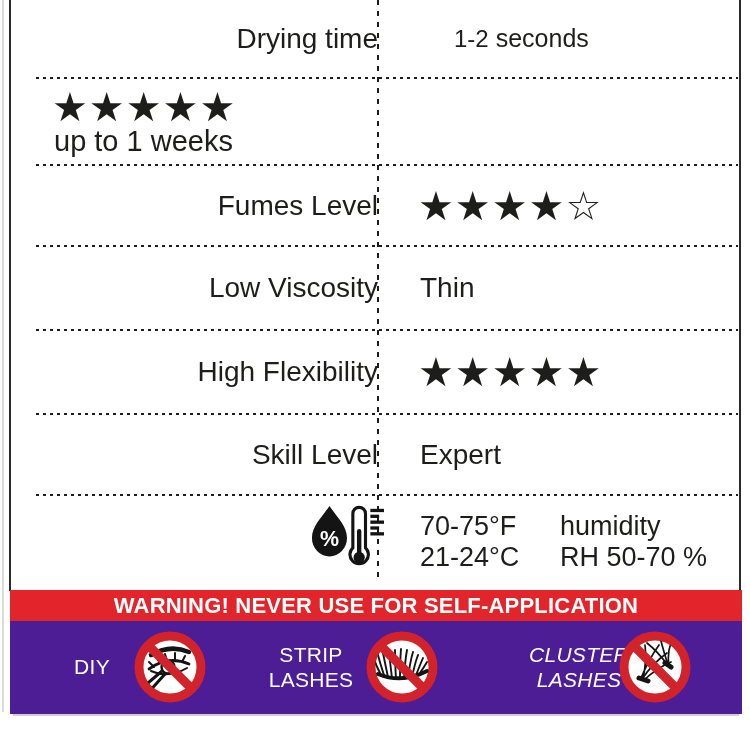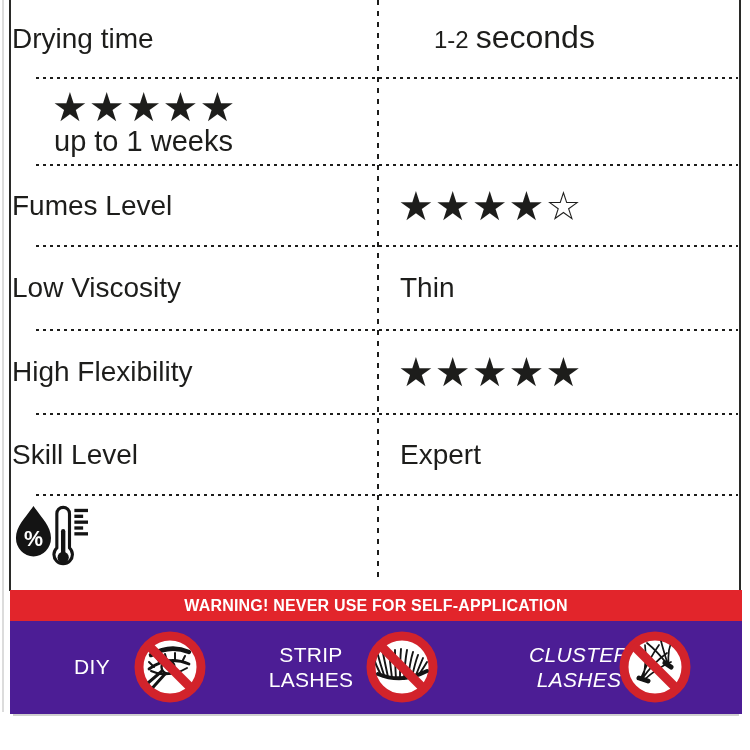--- a/index.html
+++ b/index.html
@@ -11,31 +11,31 @@
   .edge-shadow{position:absolute;left:2px;top:0;width:2px;height:712px;background:#dcdcdc;}
   .border-left{position:absolute;left:9px;top:0;width:2px;height:591px;background:#2a2a28;}
   .border-right{position:absolute;left:739px;top:0;width:2px;height:591px;background:#2a2a28;}
   
   .vdash{position:absolute;left:377px;top:0;width:2px;height:578px;
     background:repeating-linear-gradient(180deg,#1d1d1b 0,#1d1d1b 5px,transparent 5px,transparent 11px);}
   .hdash{position:absolute;left:36px;width:702px;height:2px;
     background:repeating-linear-gradient(90deg,#1d1d1b 0,#1d1d1b 3px,transparent 3px,transparent 7px);}
   
   .row{position:absolute;left:12px;width:728px;display:flex;align-items:center;}
-  .cell-label{flex:0 0 346px;text-align:left;font-size:28px;line-height:32px;}
+  .cell-label{flex:0 0 346px;text-align:right;font-size:28px;line-height:32px;padding-left:20px;}
   .cell-value{padding-left:42px;font-size:28px;line-height:32px;}
   .val-num{font-size:24px;margin-top:28px;}
-  .val-unit{font-size:32px;margin-left:7px;}
+  .val-unit{font-size:25px;margin-left:7px;}
   .stars{font-family:"DejaVu Sans",sans-serif;font-size:40px;line-height:40px;letter-spacing:1px;margin-left:-2px;color:#1d1d1b;white-space:nowrap;}
   .star-note{font-size:29px;line-height:30px;margin-top:-1px;}
   .temp-grid{display:grid;grid-template-columns:140px auto;font-size:27px;line-height:31px;}
   .icon-box{display:inline-block;margin-right:-8px;}
   
   .banner{position:absolute;left:10px;top:590px;width:732px;height:31px;background:#e2252b;
-    display:flex;align-items:center;justify-content:center;color:#fff;font-size:16px;font-weight:bold;letter-spacing:0.2px;}
+    display:flex;align-items:center;justify-content:center;color:#fff;font-size:22px;font-weight:bold;letter-spacing:0.2px;}
   .bar{position:absolute;left:10px;top:621px;width:732px;height:93px;background:#4c1d95;}
   .bar-shadow{position:absolute;left:13px;top:714px;width:726px;height:2px;background:#cfcfcf;}
   .bar-label{position:absolute;color:#fff;font-size:21px;line-height:25px;text-align:center;letter-spacing:0.3px;}
   .lbl-diy{left:50px;top:33px;width:64px;}
   .lbl-strip{left:251px;top:21px;width:100px;}
   .lbl-cluster{left:512px;top:21px;width:114px;font-style:italic;}
   .pro-icon{position:absolute;top:10px;width:72px;height:72px;}
   .pi-diy{left:124px;} .pi-strip{left:356px;} .pi-cluster{left:609px;}
 </style>
 </head>
@@ -104,20 +104,28 @@
           <g fill="#141414">
             <rect x="64" y="7" width="14" height="3.4"></rect>
             <rect x="64" y="13" width="9" height="3.4"></rect>
             <rect x="64" y="19" width="14" height="3.4"></rect>
             <rect x="64" y="25" width="9" height="3.4"></rect>
             <rect x="64" y="31" width="14" height="3.4"></rect>
           </g>
         </svg>
       </span>
     </div>
+    <div class="cell-value">
+      <div class="temp-grid">
+        <span>70-75°F</span>
+        <span>humidity</span>
+        <span>21-24°C</span>
+        <span>RH 50-70 %</span>
+      </div>
+    </div>
   </div>
 
   <div class="banner">
     <span>WARNING! NEVER USE FOR SELF-APPLICATION</span>
   </div>
 
   <div class="bar">
     <div class="bar-label lbl-diy">DIY</div>
 
     <svg class="pro-icon pi-diy" viewBox="0 0 72 72" aria-hidden="true">

